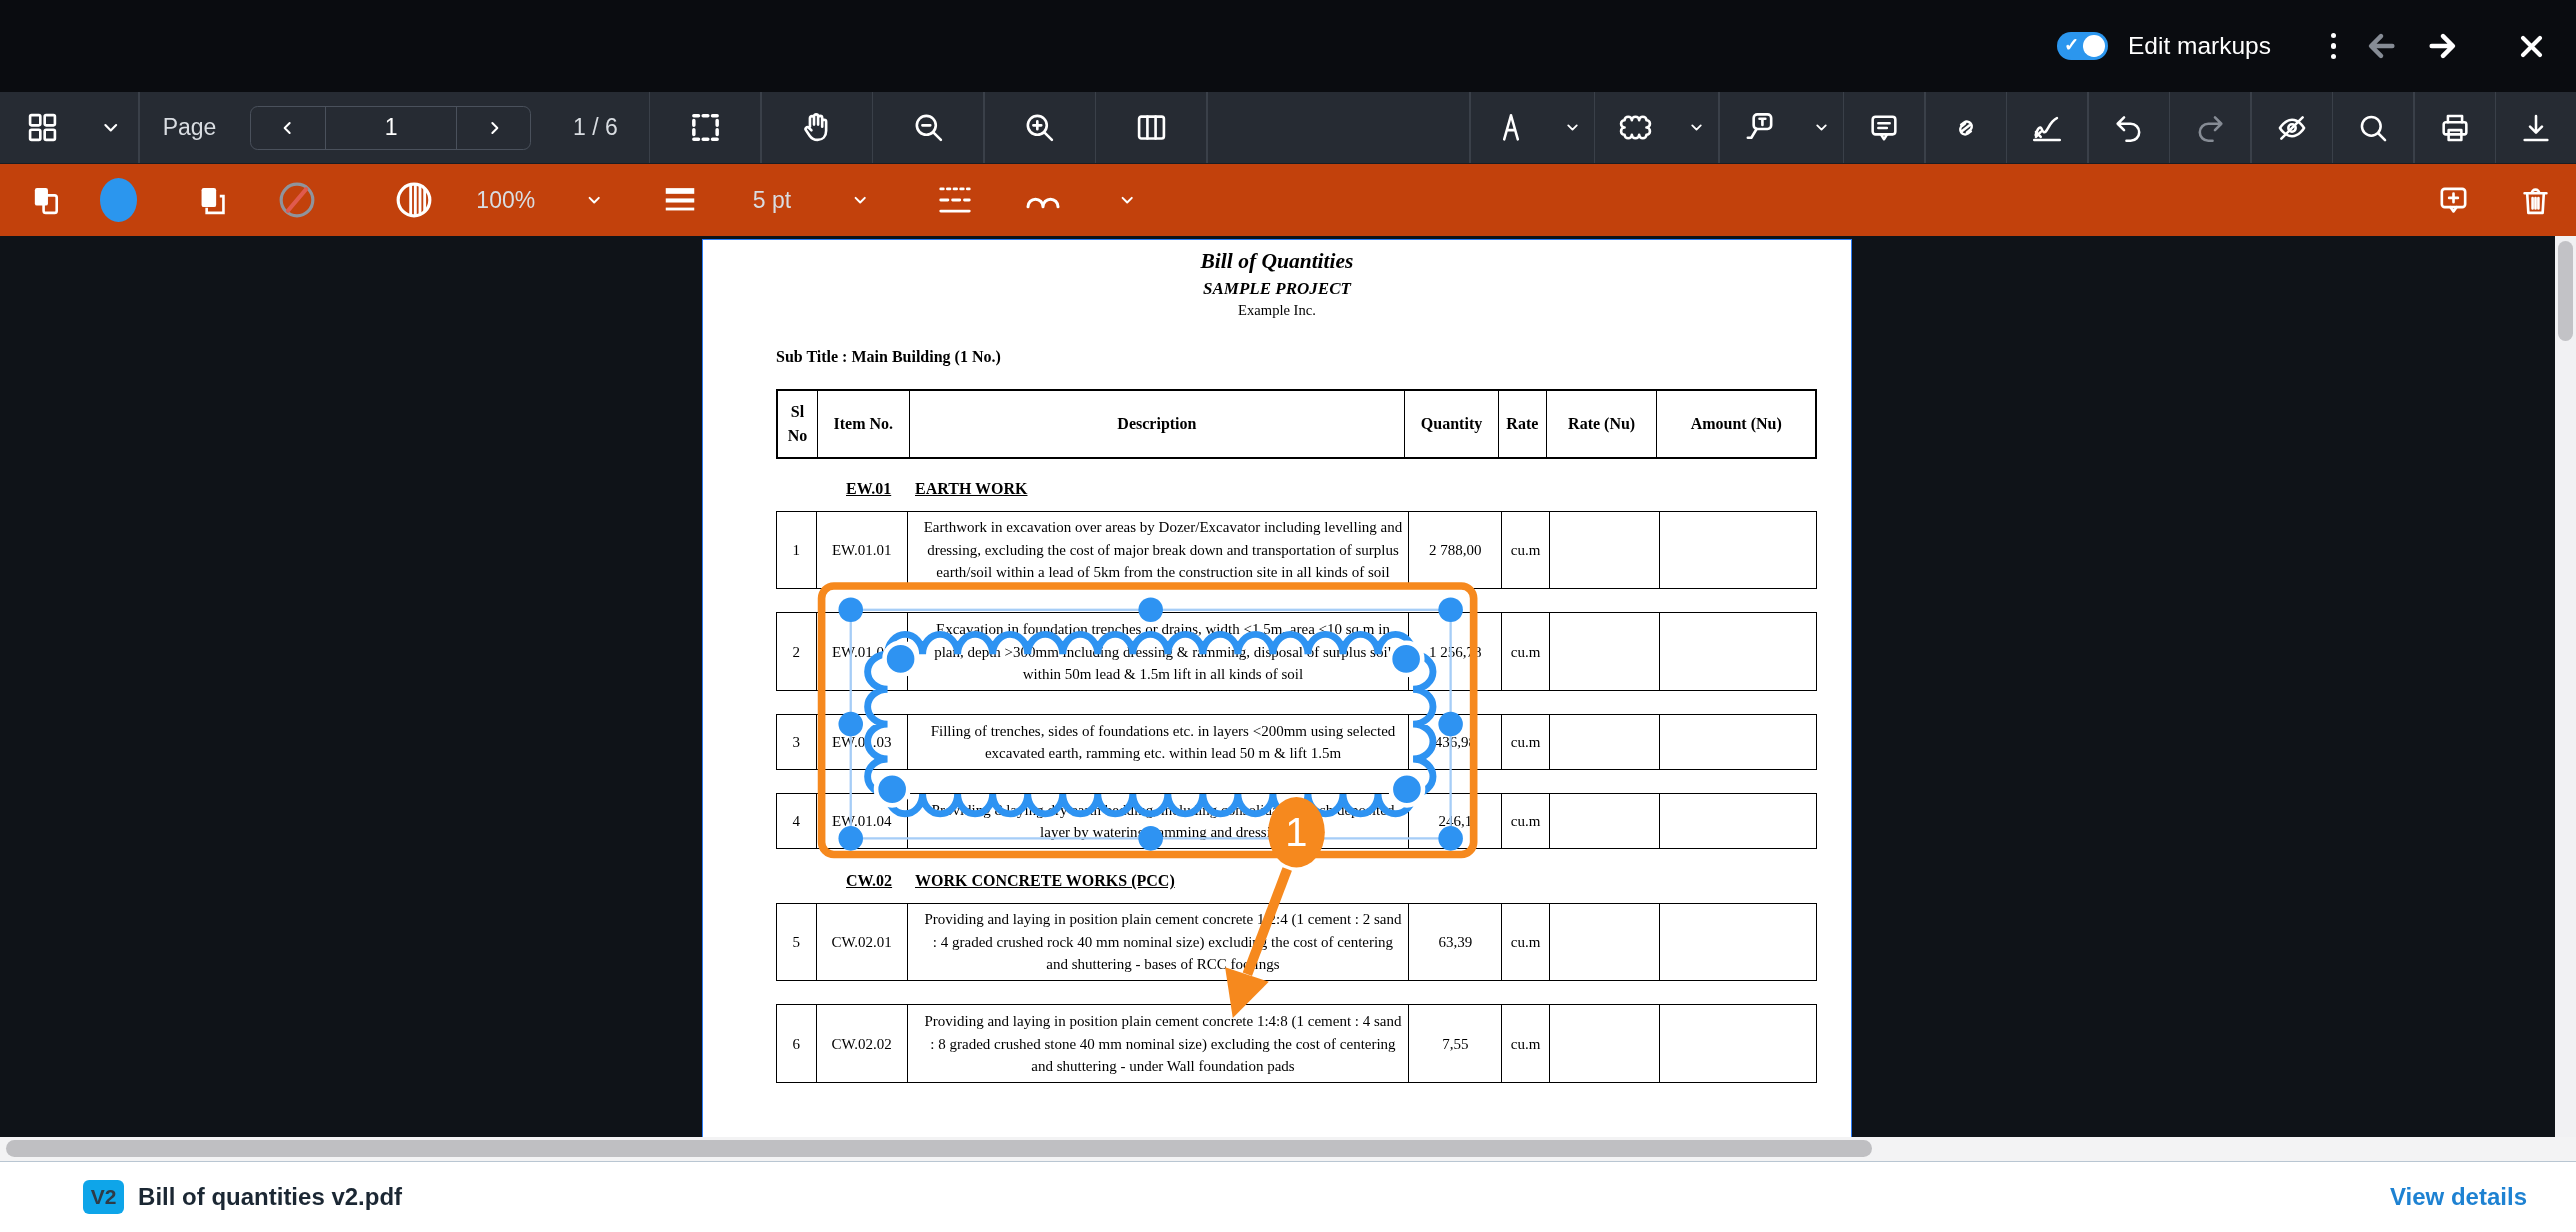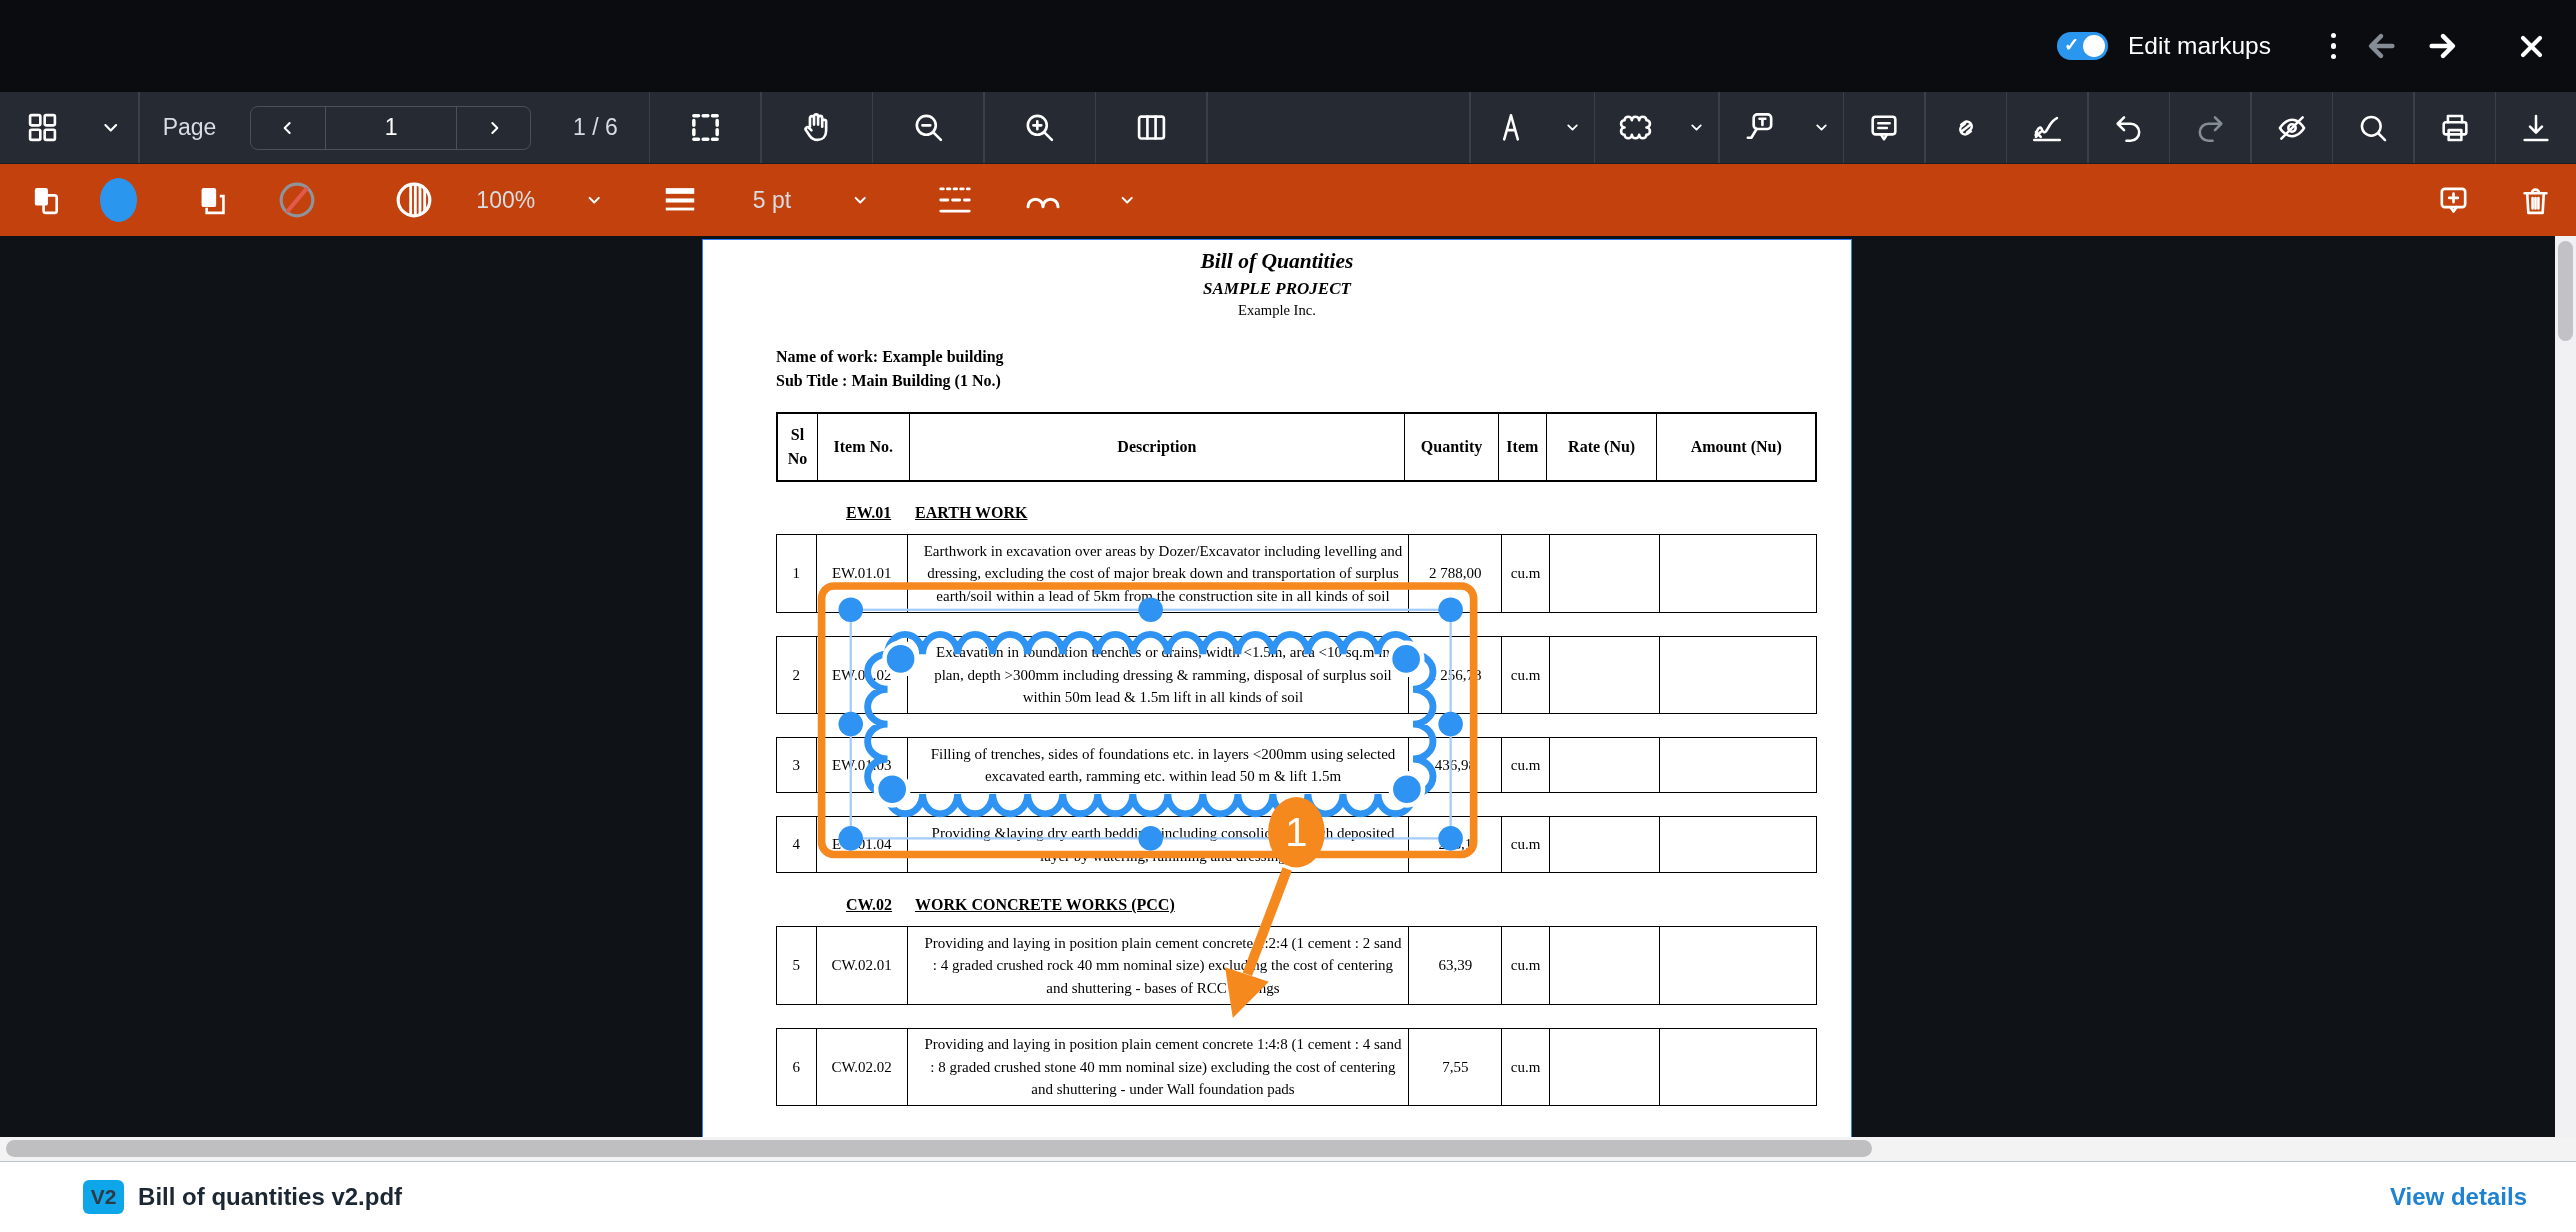--- a/index.html
+++ b/index.html
@@ -370,30 +370,29 @@
 </div>
 
 <div class="canvas">
   <div class="page">
     <div class="doc-head">
       <div class="doc-title">Bill of Quantities</div>
       <div class="doc-project">SAMPLE PROJECT</div>
       <div class="doc-company">Example Inc.</div>
     </div>
     <div class="doc-meta">
-      <div>Name of work: Example building</div>
       <div>Sub Title : Main Building (1 No.)</div>
     </div>
     <div class="boq">
       <div class="hdr-row">
           <div class="cell c0">Sl No</div>
           <div class="cell c1">Item No.</div>
           <div class="cell c2">Description</div>
           <div class="cell c3">Quantity</div>
-          <div class="cell c4">Item</div>
+          <div class="cell c4">Rate</div>
           <div class="cell c5">Rate (Nu)</div>
           <div class="cell c6">Amount (Nu)</div>
         </div>
       <div>
           <div class="section-row">
             <span class="sec-code">EW.01</span>
             <span class="sec-title">EARTH WORK</span>
           </div>
           <div class="boq-row">
             <div class="cell c0">1</div>

